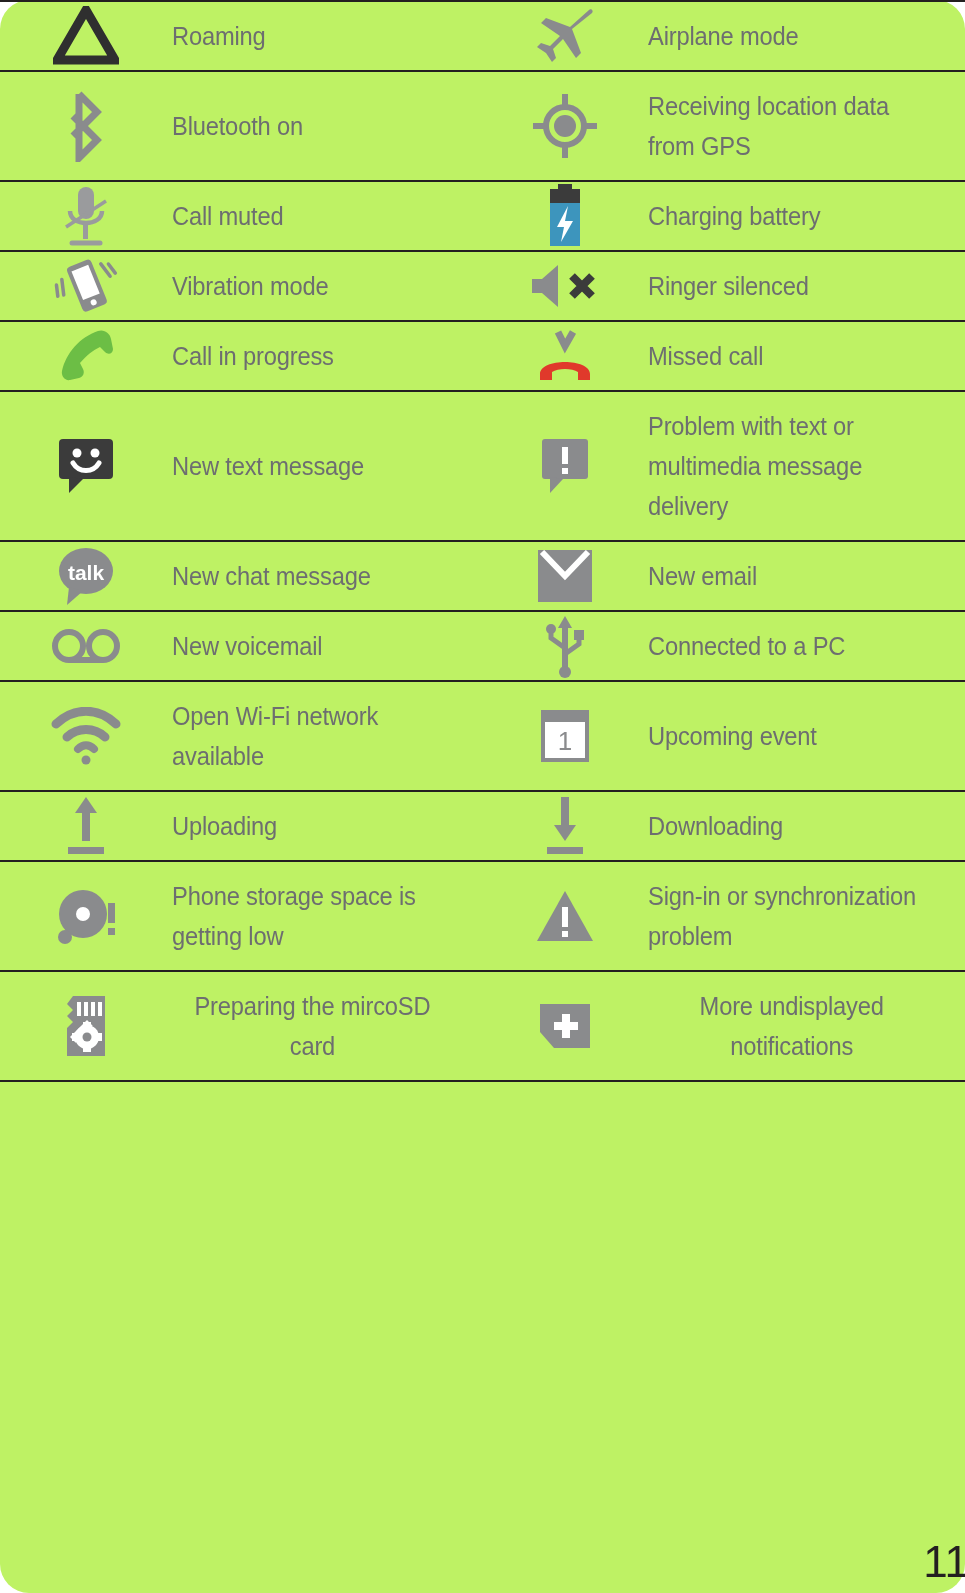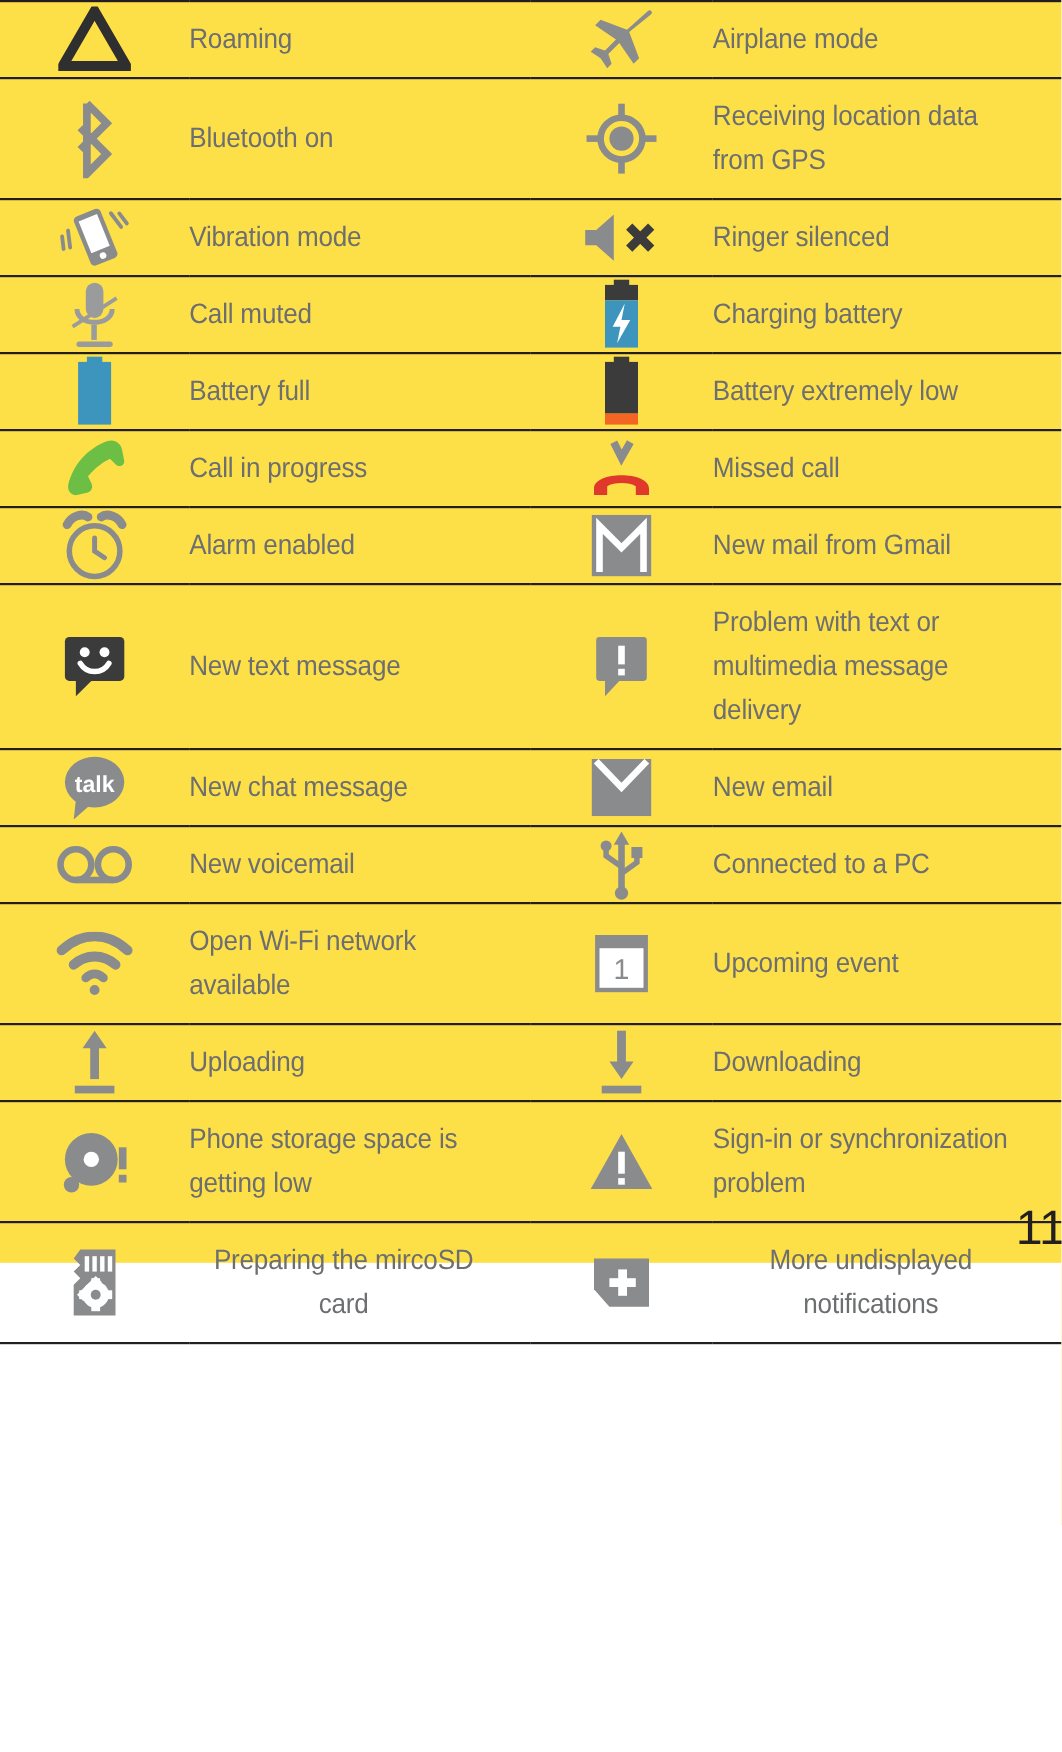--- a/index.html
+++ b/index.html
@@ -12,23 +12,24 @@
     width: 965px;
     height: 1593px;
     font-family: "Liberation Sans", sans-serif;
     -webkit-font-smoothing: antialiased;
     overflow: hidden;
   }
 
   #page {
     position: relative;
     width: 965px;
-    height: 1148px;
-    background: #fde047;
+    height: 1593px;
+    background: #bef264;
     box-sizing: border-box;
+    border-radius: 29px;
   }
 
   
   .icon-table {
     position: absolute;
     left: 0;
     top: 0;
     width: 965px;
     border-collapse: collapse;
     table-layout: fixed;
@@ -131,20 +132,50 @@
           </span>
         </td>
         <td class="c-label2">
           <div class="label">Receiving location data from GPS</div>
         </td>
       </tr>
 
       <tr>
         <td class="c-icon">
           <span class="ico">
+            <svg width="60" height="66" viewBox="0 0 60 66">
+              <rect x="22" y="4" width="16" height="32" rx="8" fill="#9a9b9d"></rect>
+              <path d="M14 28 C14 44 46 44 46 28" fill="none" stroke="#9a9b9d" stroke-width="4.5"></path>
+              <rect x="27" y="42" width="5" height="14" fill="#9a9b9d"></rect>
+              <path d="M16 60 L44 60" stroke="#9a9b9d" stroke-width="5" stroke-linecap="round"></path>
+              <path d="M10 44 L50 18" stroke="#9a9b9d" stroke-width="3.5"></path>
+            </svg>
+          </span>
+        </td>
+        <td class="c-label">
+          <div class="label">Call muted</div>
+        </td>
+        <td class="c-icon2">
+          <span class="ico">
+            <svg width="44" height="64" viewBox="0 0 44 64">
+              <rect x="15" y="0" width="14" height="7" fill="#3b3b3b"></rect>
+              <rect x="7" y="5" width="30" height="14" fill="#3b3b3b"></rect>
+              <rect x="7" y="19" width="30" height="43" fill="#3d95bd"></rect>
+              <path d="M25 22 L14 43 L21 43 L18 58 L30 37 L22 37 Z" fill="#ffffff"></path>
+            </svg>
+          </span>
+        </td>
+        <td class="c-label2">
+          <div class="label">Charging battery</div>
+        </td>
+      </tr>
+
+      <tr>
+        <td class="c-icon">
+          <span class="ico">
             <svg width="72" height="66" viewBox="0 0 72 66">
               <g transform="rotate(-22 36 33)">
                 <rect x="24" y="9" width="26" height="48" rx="4" fill="#8a8b8d"></rect>
                 <rect x="28" y="14" width="18" height="31" fill="#ffffff"></rect>
                 <circle cx="37" cy="51" r="3" fill="#ffffff"></circle>
                 <path d="M16 18 L12 33 M9 21 L6 32" stroke="#8a8b8d" stroke-width="3.5" fill="none" stroke-linecap="round"></path>
                 <path d="M58 18 L62 33 M65 21 L68 32" stroke="#8a8b8d" stroke-width="3.5" fill="none" stroke-linecap="round"></path>
               </g>
             </svg>
           </span>
@@ -158,75 +189,20 @@
               <path d="M4 20 L14 20 L30 6 L30 48 L14 34 L4 34 Z" fill="#8a8b8d"></path>
               <path d="M44 17 L64 37 M64 17 L44 37" stroke="#3b3b3b" stroke-width="8" stroke-linecap="butt"></path>
             </svg>
           </span>
         </td>
         <td class="c-label2">
           <div class="label">Ringer silenced</div>
         </td>
       </tr>
 
-      <tr>
-        <td class="c-icon">
-          <span class="ico">
-            <svg width="60" height="66" viewBox="0 0 60 66">
-              <rect x="22" y="4" width="16" height="32" rx="8" fill="#9a9b9d"></rect>
-              <path d="M14 28 C14 44 46 44 46 28" fill="none" stroke="#9a9b9d" stroke-width="4.5"></path>
-              <rect x="27" y="42" width="5" height="14" fill="#9a9b9d"></rect>
-              <path d="M16 60 L44 60" stroke="#9a9b9d" stroke-width="5" stroke-linecap="round"></path>
-              <path d="M10 44 L50 18" stroke="#9a9b9d" stroke-width="3.5"></path>
-            </svg>
-          </span>
-        </td>
-        <td class="c-label">
-          <div class="label">Call muted</div>
-        </td>
-        <td class="c-icon2">
-          <span class="ico">
-            <svg width="44" height="64" viewBox="0 0 44 64">
-              <rect x="15" y="0" width="14" height="7" fill="#3b3b3b"></rect>
-              <rect x="7" y="5" width="30" height="14" fill="#3b3b3b"></rect>
-              <rect x="7" y="19" width="30" height="43" fill="#3d95bd"></rect>
-              <path d="M25 22 L14 43 L21 43 L18 58 L30 37 L22 37 Z" fill="#ffffff"></path>
-            </svg>
-          </span>
-        </td>
-        <td class="c-label2">
-          <div class="label">Charging battery</div>
-        </td>
-      </tr>
-
-      <tr>
-        <td class="c-icon">
-          <span class="ico">
-            <svg width="44" height="64" viewBox="0 0 44 64">
-              <rect x="15" y="0" width="14" height="7" fill="#3d95bd"></rect>
-              <rect x="7" y="5" width="30" height="57" fill="#3d95bd"></rect>
-            </svg>
-          </span>
-        </td>
-        <td class="c-label">
-          <div class="label">Battery full</div>
-        </td>
-        <td class="c-icon2">
-          <span class="ico">
-            <svg width="44" height="64" viewBox="0 0 44 64">
-              <rect x="15" y="0" width="14" height="7" fill="#3b3b3b"></rect>
-              <rect x="7" y="5" width="30" height="47" fill="#3b3b3b"></rect>
-              <rect x="7" y="52" width="30" height="10" fill="#f26522"></rect>
-            </svg>
-          </span>
-        </td>
-        <td class="c-label2">
-          <div class="label">Battery extremely low</div>
-        </td>
-      </tr>
 
       <tr>
         <td class="c-icon">
           <span class="ico">
             <svg width="56" height="58" viewBox="0 0 56 58">
               <path d="M40 4 C22 10 8 26 4 44 C3 49 7 54 12 53 L21 51 C25 50 27 46 25 42 L22 36 C29 28 34 24 42 20 L47 25 C50 28 55 27 55 22 L53 12 C52 6 46 2 40 4 Z" fill="#6cbe45"></path>
             </svg>
           </span>
         </td>
         <td class="c-label">
@@ -238,46 +214,20 @@
               <path d="M24 6 L31 20 L39 6" fill="none" stroke="#8a8b8d" stroke-width="7" stroke-linejoin="miter"></path>
               <path d="M6 48 C6 32 56 32 56 48 L56 54 L44 54 L44 46 C38 42 24 42 18 46 L18 54 L6 54 Z" fill="#e0392b"></path>
             </svg>
           </span>
         </td>
         <td class="c-label2">
           <div class="label">Missed call</div>
         </td>
       </tr>
 
-      <tr>
-        <td class="c-icon">
-          <span class="ico">
-            <svg width="62" height="66" viewBox="0 0 62 66">
-              <circle cx="31" cy="38" r="23" fill="none" stroke="#8a8b8d" stroke-width="5"></circle>
-              <path d="M31 26 L31 38 L40 44" fill="none" stroke="#8a8b8d" stroke-width="4.5" stroke-linecap="round"></path>
-              <path d="M6 14 C10 6 20 3 25 7" fill="none" stroke="#8a8b8d" stroke-width="8" stroke-linecap="round"></path>
-              <path d="M56 14 C52 6 42 3 37 7" fill="none" stroke="#8a8b8d" stroke-width="8" stroke-linecap="round"></path>
-            </svg>
-          </span>
-        </td>
-        <td class="c-label">
-          <div class="label">Alarm enabled</div>
-        </td>
-        <td class="c-icon2">
-          <span class="ico">
-            <svg width="60" height="56" viewBox="0 0 60 56">
-              <rect x="3" y="0" width="54" height="56" fill="#8a8b8d"></rect>
-              <path d="M10 52 L10 10 L30 30 L50 10 L50 52" fill="none" stroke="#ffffff" stroke-width="6" stroke-linejoin="miter"></path>
-            </svg>
-          </span>
-        </td>
-        <td class="c-label2">
-          <div class="label">New mail from Gmail</div>
-        </td>
-      </tr>
 
       <tr>
         <td class="c-icon">
           <span class="ico">
             <svg width="62" height="58" viewBox="0 0 62 58">
               <rect x="4" y="2" width="54" height="40" rx="4" fill="#3b3b3b"></rect>
               <path d="M14 40 L14 56 L28 42 Z" fill="#3b3b3b"></path>
               <circle cx="22" cy="16" r="4.5" fill="#ffffff"></circle>
               <circle cx="40" cy="16" r="4.5" fill="#ffffff"></circle>
               <path d="M18 26 C24 36 38 36 44 26" fill="none" stroke="#ffffff" stroke-width="5" stroke-linecap="round"></path>

